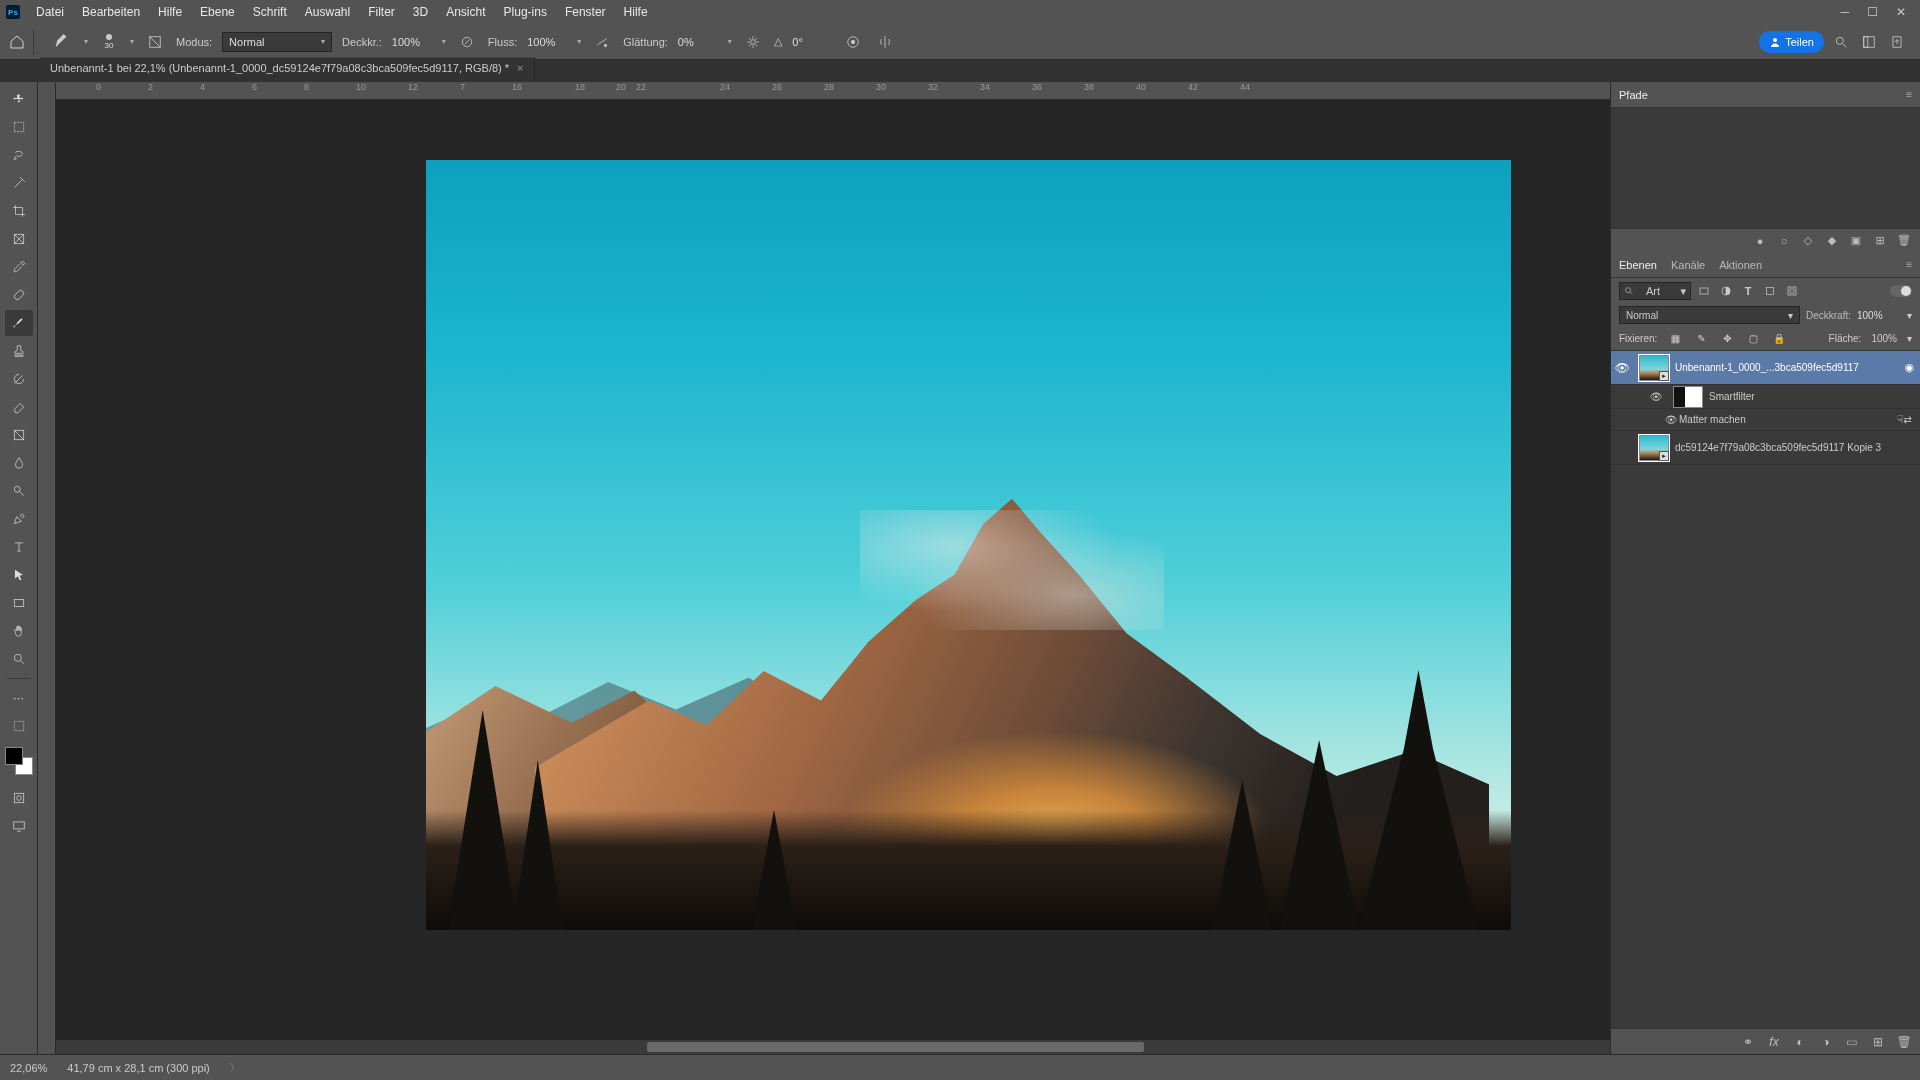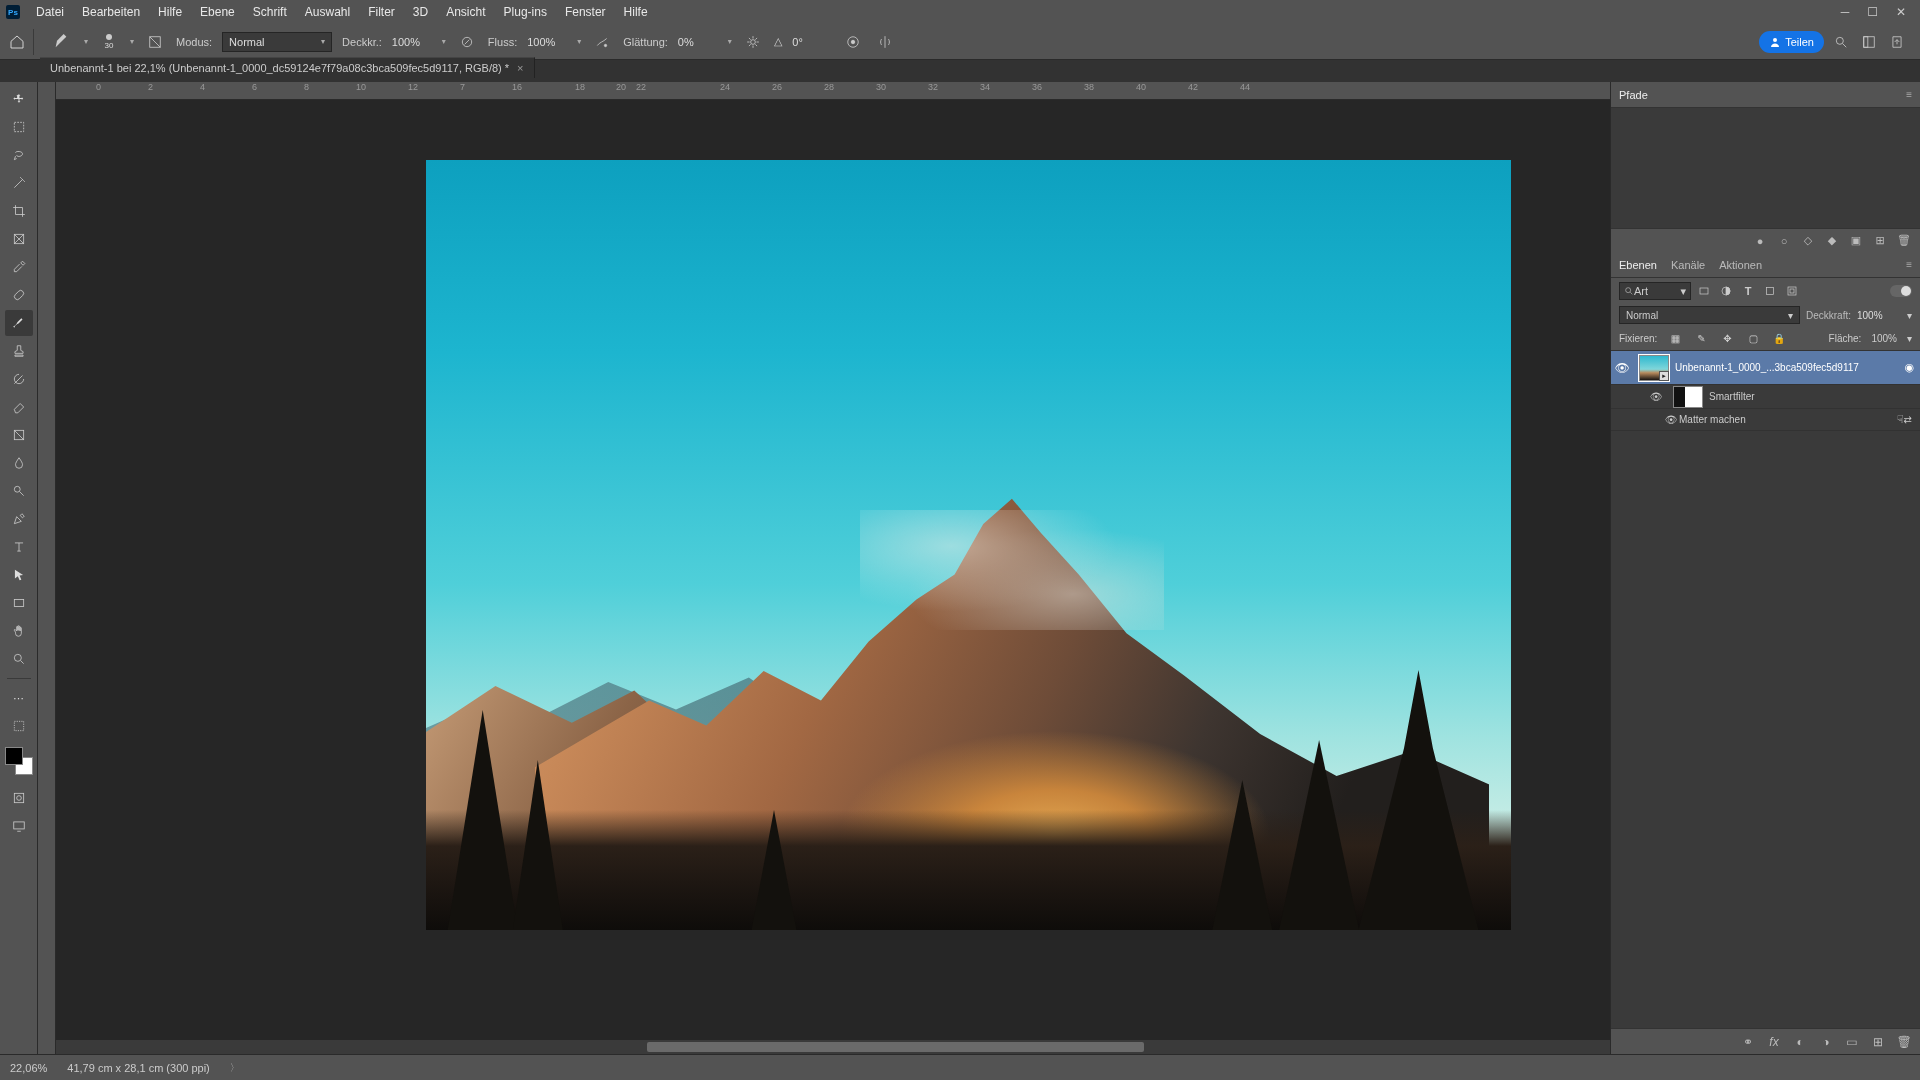--- a/index.html
+++ b/index.html
@@ -71,21 +71,21 @@
 .panel-tabs .tab.active { color:#eee; }
 .panel-tabs .flyout { margin-left:auto; color:#aaa; font-size:10px;}
 .panel-body { flex:0 0 130px; background:#3a3a3a; position:relative; }
 .panel-body.paths { flex:0 0 120px; }
 .panel-footer-icons { height:24px; border-top:1px solid #333; display:flex; align-items:center; justify-content:flex-end; gap:8px; padding:0 8px; font-size:11px; color:#bbb;}
 .panel-footer-icons .pfi { width:16px; height:16px; display:flex; align-items:center; justify-content:center; }
 
 .layers-panel { flex:1; display:flex; flex-direction:column; min-height:0; }
 .layer-controls { padding:4px 8px; display:flex; flex-direction:column; gap:6px; border-bottom:1px solid #333;}
 .filter-row { display:flex; align-items:center; gap:4px; }
-.search-box { background:#3a3a3a; border:1px solid #252525; height:18px; padding:0 4px; display:flex; align-items:center; gap:0; flex:0 0 72px; }
+.search-box { background:#3a3a3a; border:1px solid #252525; height:18px; padding:0 4px; display:flex; align-items:center; gap:12px; flex:0 0 72px; }
 .blend-row { display:flex; align-items:center; gap:6px; font-size:10px; }
 .blend-row .blend { background:#3a3a3a; border:1px solid #252525; height:18px; padding:0 6px; flex:1; display:flex; align-items:center;}
 .blend-row .label { color:#bbb; }
 .blend-row .val { width:44px; background:none; border:none; color:#ddd; font-size:10px; }
 .lock-row { display:flex; align-items:center; gap:10px; font-size:10px;}
 .lock-row .lkbtn { width:16px; height:16px; display:flex; align-items:center; justify-content:center; color:#ccc;}
 
 .layer-list { flex:1; overflow:auto; background:#3a3a3a; }
 .layer { display:flex; align-items:center; min-height:34px; border-bottom:1px solid #323232; font-size:10px; }
 .layer.selected { background:#5b7aa8; color:#fff; }
@@ -530,20 +530,27 @@
           <span class="vis" style="font-size:10px;">👁</span>
           <div class="mask-thumb"></div>
           <span class="smartfx">Smartfilter</span>
         </div>
         <div class="layer sub2">
           <span class="eye">👁</span>
           <span class="fxname">Matter machen</span>
           <span class="cursor-hand">☟</span>
           <span style="margin-left:auto; padding-right:8px;">⇄</span>
         </div>
+        <div class="layer">
+          <span class="vis"></span>
+          <div class="thumb so">
+              <span class="so-badge">▸</span>
+            </div>
+          <span class="name">dc59124e7f79a08c3bca509fec5d9117 Kopie 3</span>
+        </div>
       </div>
 
       <div class="layer-footer">
         <span class="lfi">⚭</span>
         <span class="lfi">
             <i style="font-style:italic;">fx</i>
           </span>
         <span class="lfi">◐</span>
         <span class="lfi">◑</span>
         <span class="lfi">▭</span>

